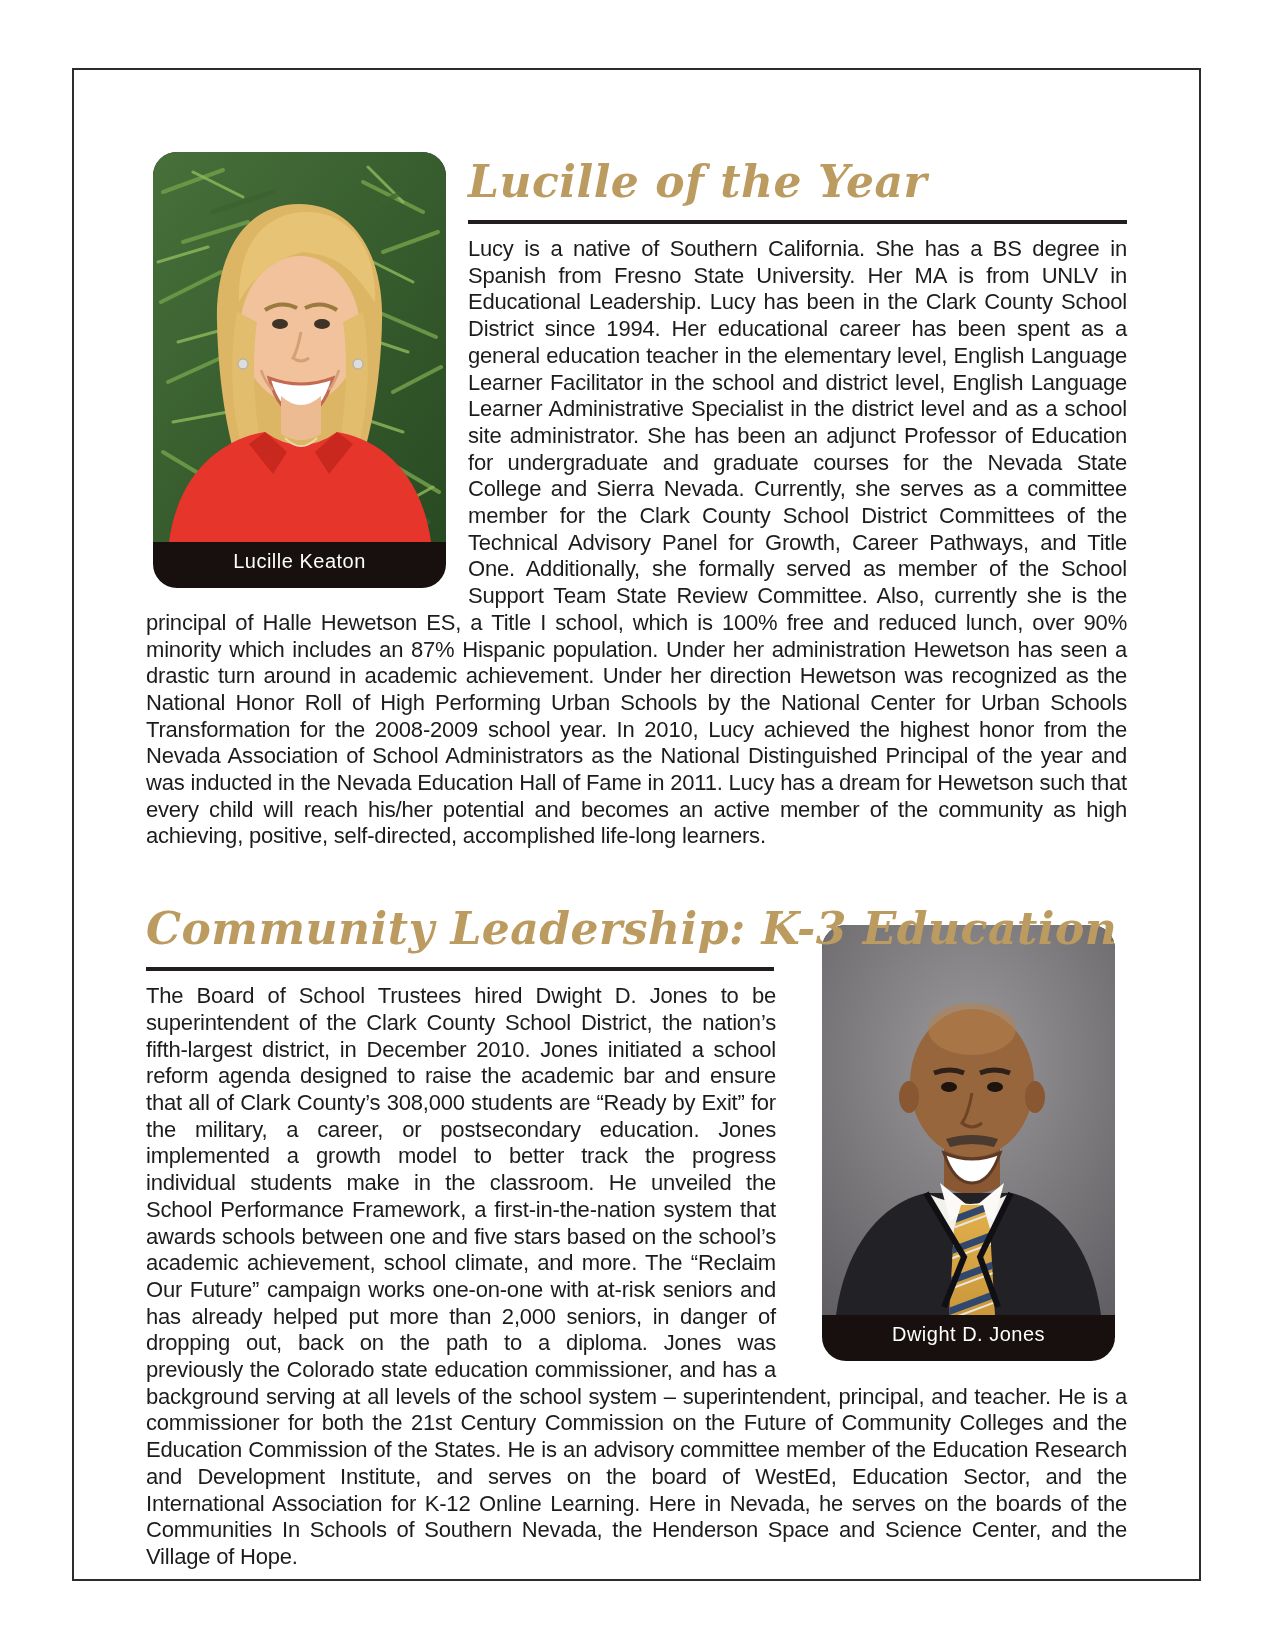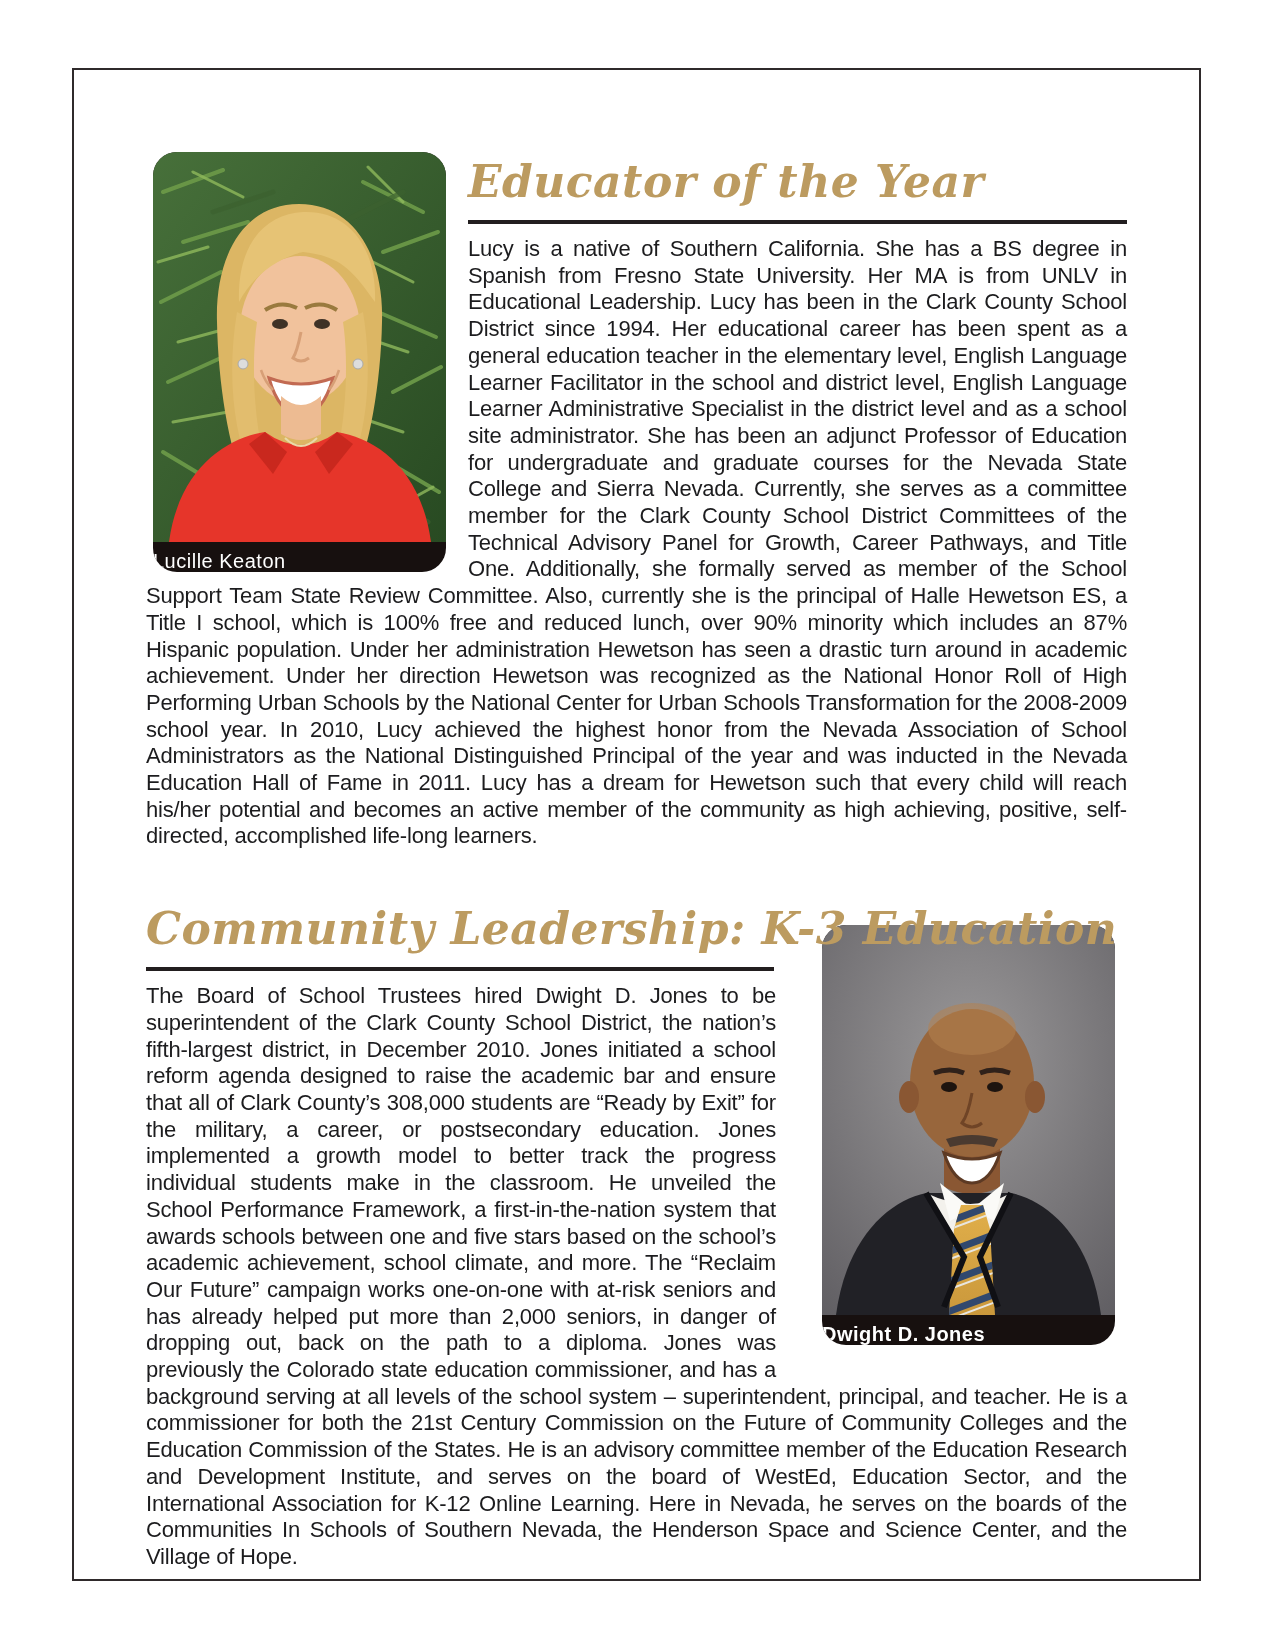--- a/index.html
+++ b/index.html
@@ -59,26 +59,27 @@
   }
 
   .photo-card {
     width: 293px;
     border-radius: 24px;
     overflow: hidden;
     background: #17100f;
     margin: 0;
   }
   .photo-left  { float: left;  margin: 2px 22px 10px 7px; }
-  .photo-right { float: right; margin: -42px 12px 12px 46px; font-weight: bold; }
+  .photo-right { float: right; margin: -42px 12px 12px 46px; }
   .photo { height: 390px; }
   .photo svg { display: block; }
   .photo-caption {
-    height: 30px;
+    height: 46px;
     line-height: 38px;
+    text-align: center;
     color: #ffffff;
     font-size: 20px;
     letter-spacing: 0.5px;
   }
 </style>
 </head>
 <body>
 
 <div class="page">
   <div class="frame">
@@ -144,21 +145,21 @@
               <path d="M128,244 L128,282 Q148,294 168,282 L168,244 Q148,262 128,244 Z" fill="#edbb92"></path>
               <path d="M16,390 C26,316 74,286 112,280 Q148,306 184,280 C222,286 268,316 278,390 Z" fill="#e6352a"></path>
               <path d="M112,280 L134,300 L120,322 L96,292 Z" fill="#c9281e"></path>
               <path d="M184,280 L162,300 L176,322 L200,292 Z" fill="#c9281e"></path>
               <path d="M132,286 Q148,302 164,286" stroke="#e9d9a8" stroke-width="2" fill="none"></path>
             </svg>
           </div>
           <figcaption class="photo-caption">Lucille Keaton</figcaption>
         </figure>
 
-        <h1 class="script-heading">Educator of the Year</h1>
+        <h1 class="script-heading">Lucille of the Year</h1>
         <div class="rule rule-1"></div>
         <p class="body-text">Lucy is a native of Southern California.  She has a BS degree in Spanish from Fresno State University.  Her MA is from UNLV in Educational Leadership.  Lucy has been in the Clark County School District since 1994.  Her educational career has been spent as a general education teacher in the elementary level, English Language Learner Facilitator in the school and district level, English Language Learner Administrative Specialist in the district level and as a school site administrator. She has been an adjunct Professor of Education for undergraduate and graduate courses for the Nevada State College and Sierra Nevada. Currently, she serves as a committee member for the Clark County School District Committees of the Technical Advisory Panel for Growth, Career Pathways, and Title One. Additionally, she formally served as member of the School Support Team State Review Committee. Also, currently she is the principal of Halle Hewetson ES, a Title I school, which is 100% free and reduced lunch, over 90% minority which includes an 87% Hispanic population.  Under her administration Hewetson has seen a drastic turn around in academic achievement. Under her direction Hewetson was recognized as the National Honor Roll of High Performing Urban Schools by the National Center for Urban Schools Transformation for the 2008-2009 school year.  In 2010, Lucy achieved the highest honor from the Nevada Association of School Administrators as the National Distinguished Principal of the year and was inducted in the Nevada Education Hall of Fame in 2011. Lucy has a dream for Hewetson such that every child will reach his/her potential and becomes an active member of the community as high achieving, positive, self-directed, accomplished life-long learners.</p>
       </section>
 
       <section class="section-2">
 
         <h1 class="script-heading">Community Leadership: K-3 Education</h1>
 
         <figure class="photo-card photo-right">
           <div class="photo">

